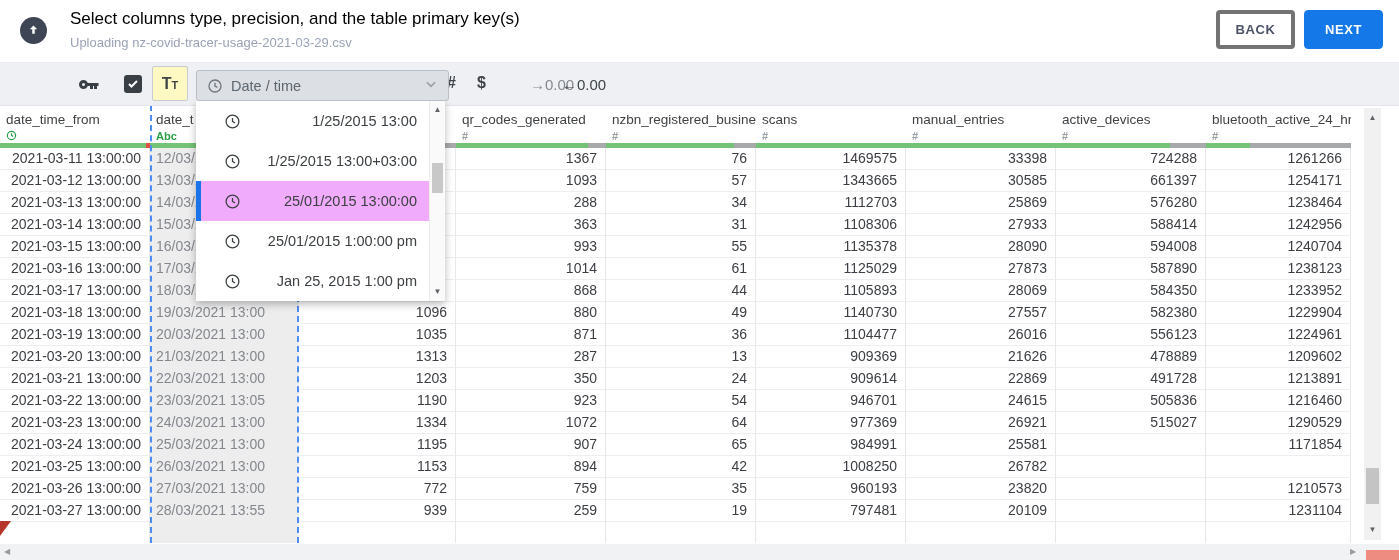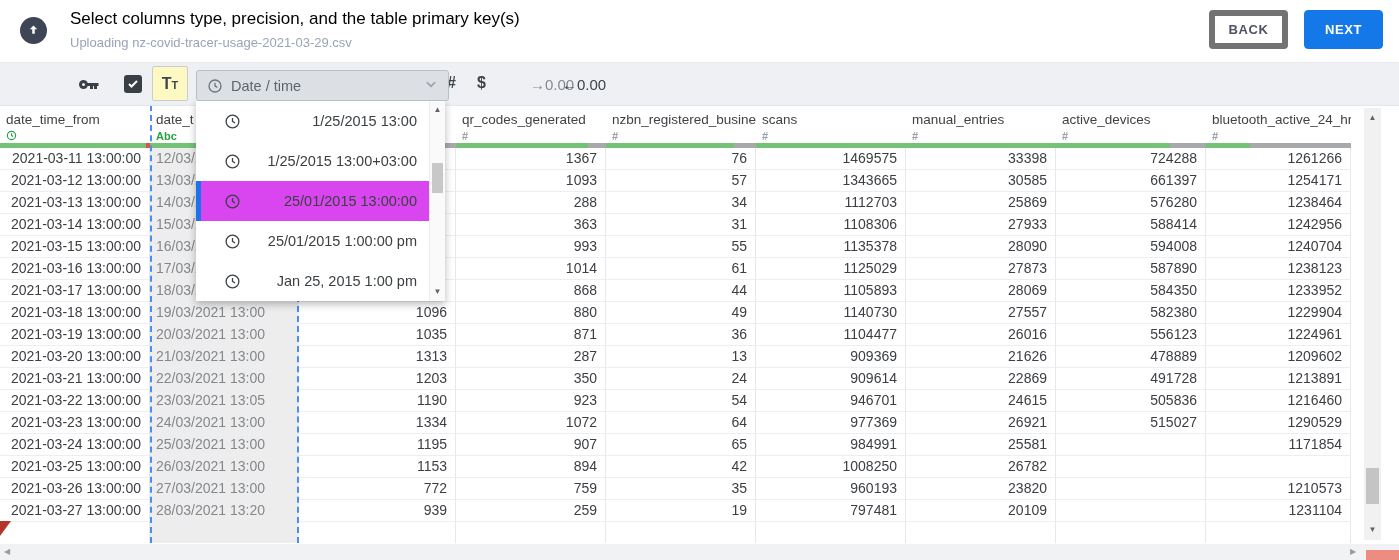--- a/index.html
+++ b/index.html
@@ -9,21 +9,21 @@
   
   .topbar{position:absolute;left:0;top:0;width:100%;height:62px;background:#fff;
           border-bottom:1px solid #e9ebf0;z-index:10;}
   .up-circle{position:absolute;left:20px;top:17px;width:27px;height:27px;border-radius:50%;
              background:#3e4555;display:flex;align-items:center;justify-content:center;}
   .title{position:absolute;left:70px;top:9px;font-size:17px;color:#000000;white-space:nowrap;}
   .subtitle{position:absolute;left:70px;top:35px;font-size:13px;color:#9aa2b6;white-space:nowrap;}
   .btn{position:absolute;top:10px;width:79px;height:39px;border-radius:4px;font-size:13px;
        font-weight:bold;letter-spacing:.6px;display:flex;align-items:center;justify-content:center;
        cursor:pointer;box-sizing:border-box;}
-  .btn-back{right:111px;background:#fff;border:6px solid #737373;color:#4c5366;}
+  .btn-back{right:104px;background:#fff;border:4px solid #737373;color:#4c5366;}
   .btn-next{right:16px;background:#1478e8;color:#fff;border:1px solid #1478e8;text-align:center;}
 
   
   .toolbar{position:absolute;left:0;top:62px;width:100%;height:43px;background:#eef0f3;
            border-bottom:1px solid #e2e5e9;z-index:9;}
   .tb-key{position:absolute;left:76px;top:10px;}
   .tb-check{position:absolute;left:124px;top:13px;width:18px;height:18px;background:#3a3f45;
             border-radius:3px;display:flex;align-items:center;justify-content:center;}
   .tb-tt{position:absolute;left:152px;top:4px;width:36px;height:35px;background:#fef9c3;
          border:1px solid #c8ccd2;border-radius:2px;display:flex;align-items:center;
@@ -38,21 +38,21 @@
   .dd-trigger{position:absolute;left:196px;top:70px;width:253px;height:31px;background:#dce0e5;
               border:1px solid #b9bfc6;border-radius:3px;display:flex;align-items:center;
               padding:0 10px;box-sizing:border-box;z-index:31;cursor:pointer;}
   .dd-label{margin-left:8px;font-size:14.5px;color:#5d656e;}
   .dd-chev{margin-left:auto;}
   .dd-panel{position:absolute;left:196px;top:101px;width:249px;height:200px;background:#fff;
             box-shadow:0 3px 8px rgba(0,0,0,.28);z-index:30;}
   .dd-item{height:40px;display:flex;align-items:center;padding:0 28px 0 28px;font-size:14.5px;
            color:#3c4043;position:relative;cursor:pointer;white-space:nowrap;}
   .dd-item .dd-txt{margin-left:auto;}
-  .dd-item.selected{background:#d946ef;}
+  .dd-item.selected{background:#f0abfc;}
   .dd-item.selected::before{content:"";position:absolute;left:0;top:0;bottom:0;width:5px;background:#1a73e8;}
   .dd-scroll{position:absolute;right:0;top:0;width:15px;height:200px;background:#fafafa;
              border-left:1px solid #ececec;}
   .dd-arrow{position:absolute;left:0;width:15px;text-align:center;font-size:8px;color:#5f6368;line-height:14px;}
   .dd-thumb{position:absolute;left:2px;top:62px;width:11px;height:30px;background:#c8c8c8;}
 
   
   .grid{position:absolute;left:0;top:105px;display:grid;
         grid-template-rows:23px 15px 5px repeat(17,22px) 21px;z-index:1;}
   .h-label{font-size:13.5px;color:#3f4245;padding:7px 0 0 6px;white-space:nowrap;overflow:hidden;cursor:pointer;}
@@ -369,21 +369,21 @@
       <div class="cell ar">2021-03-26 13:00:00</div>
       <div class="cell al sel">27/03/2021 13:00</div>
       <div class="cell ar">772</div>
       <div class="cell ar">759</div>
       <div class="cell ar">35</div>
       <div class="cell ar">960193</div>
       <div class="cell ar">23820</div>
       <div class="cell ar"></div>
       <div class="cell ar">1210573</div>
       <div class="cell ar">2021-03-27 13:00:00</div>
-      <div class="cell al sel">28/03/2021 13:20</div>
+      <div class="cell al sel">28/03/2021 13:55</div>
       <div class="cell ar">939</div>
       <div class="cell ar">259</div>
       <div class="cell ar">19</div>
       <div class="cell ar">797481</div>
       <div class="cell ar">20109</div>
       <div class="cell ar"></div>
       <div class="cell ar">1231104</div>
       <div class="cell blankcell"></div>
       <div class="cell blankcell sel"></div>
       <div class="cell blankcell"></div>

